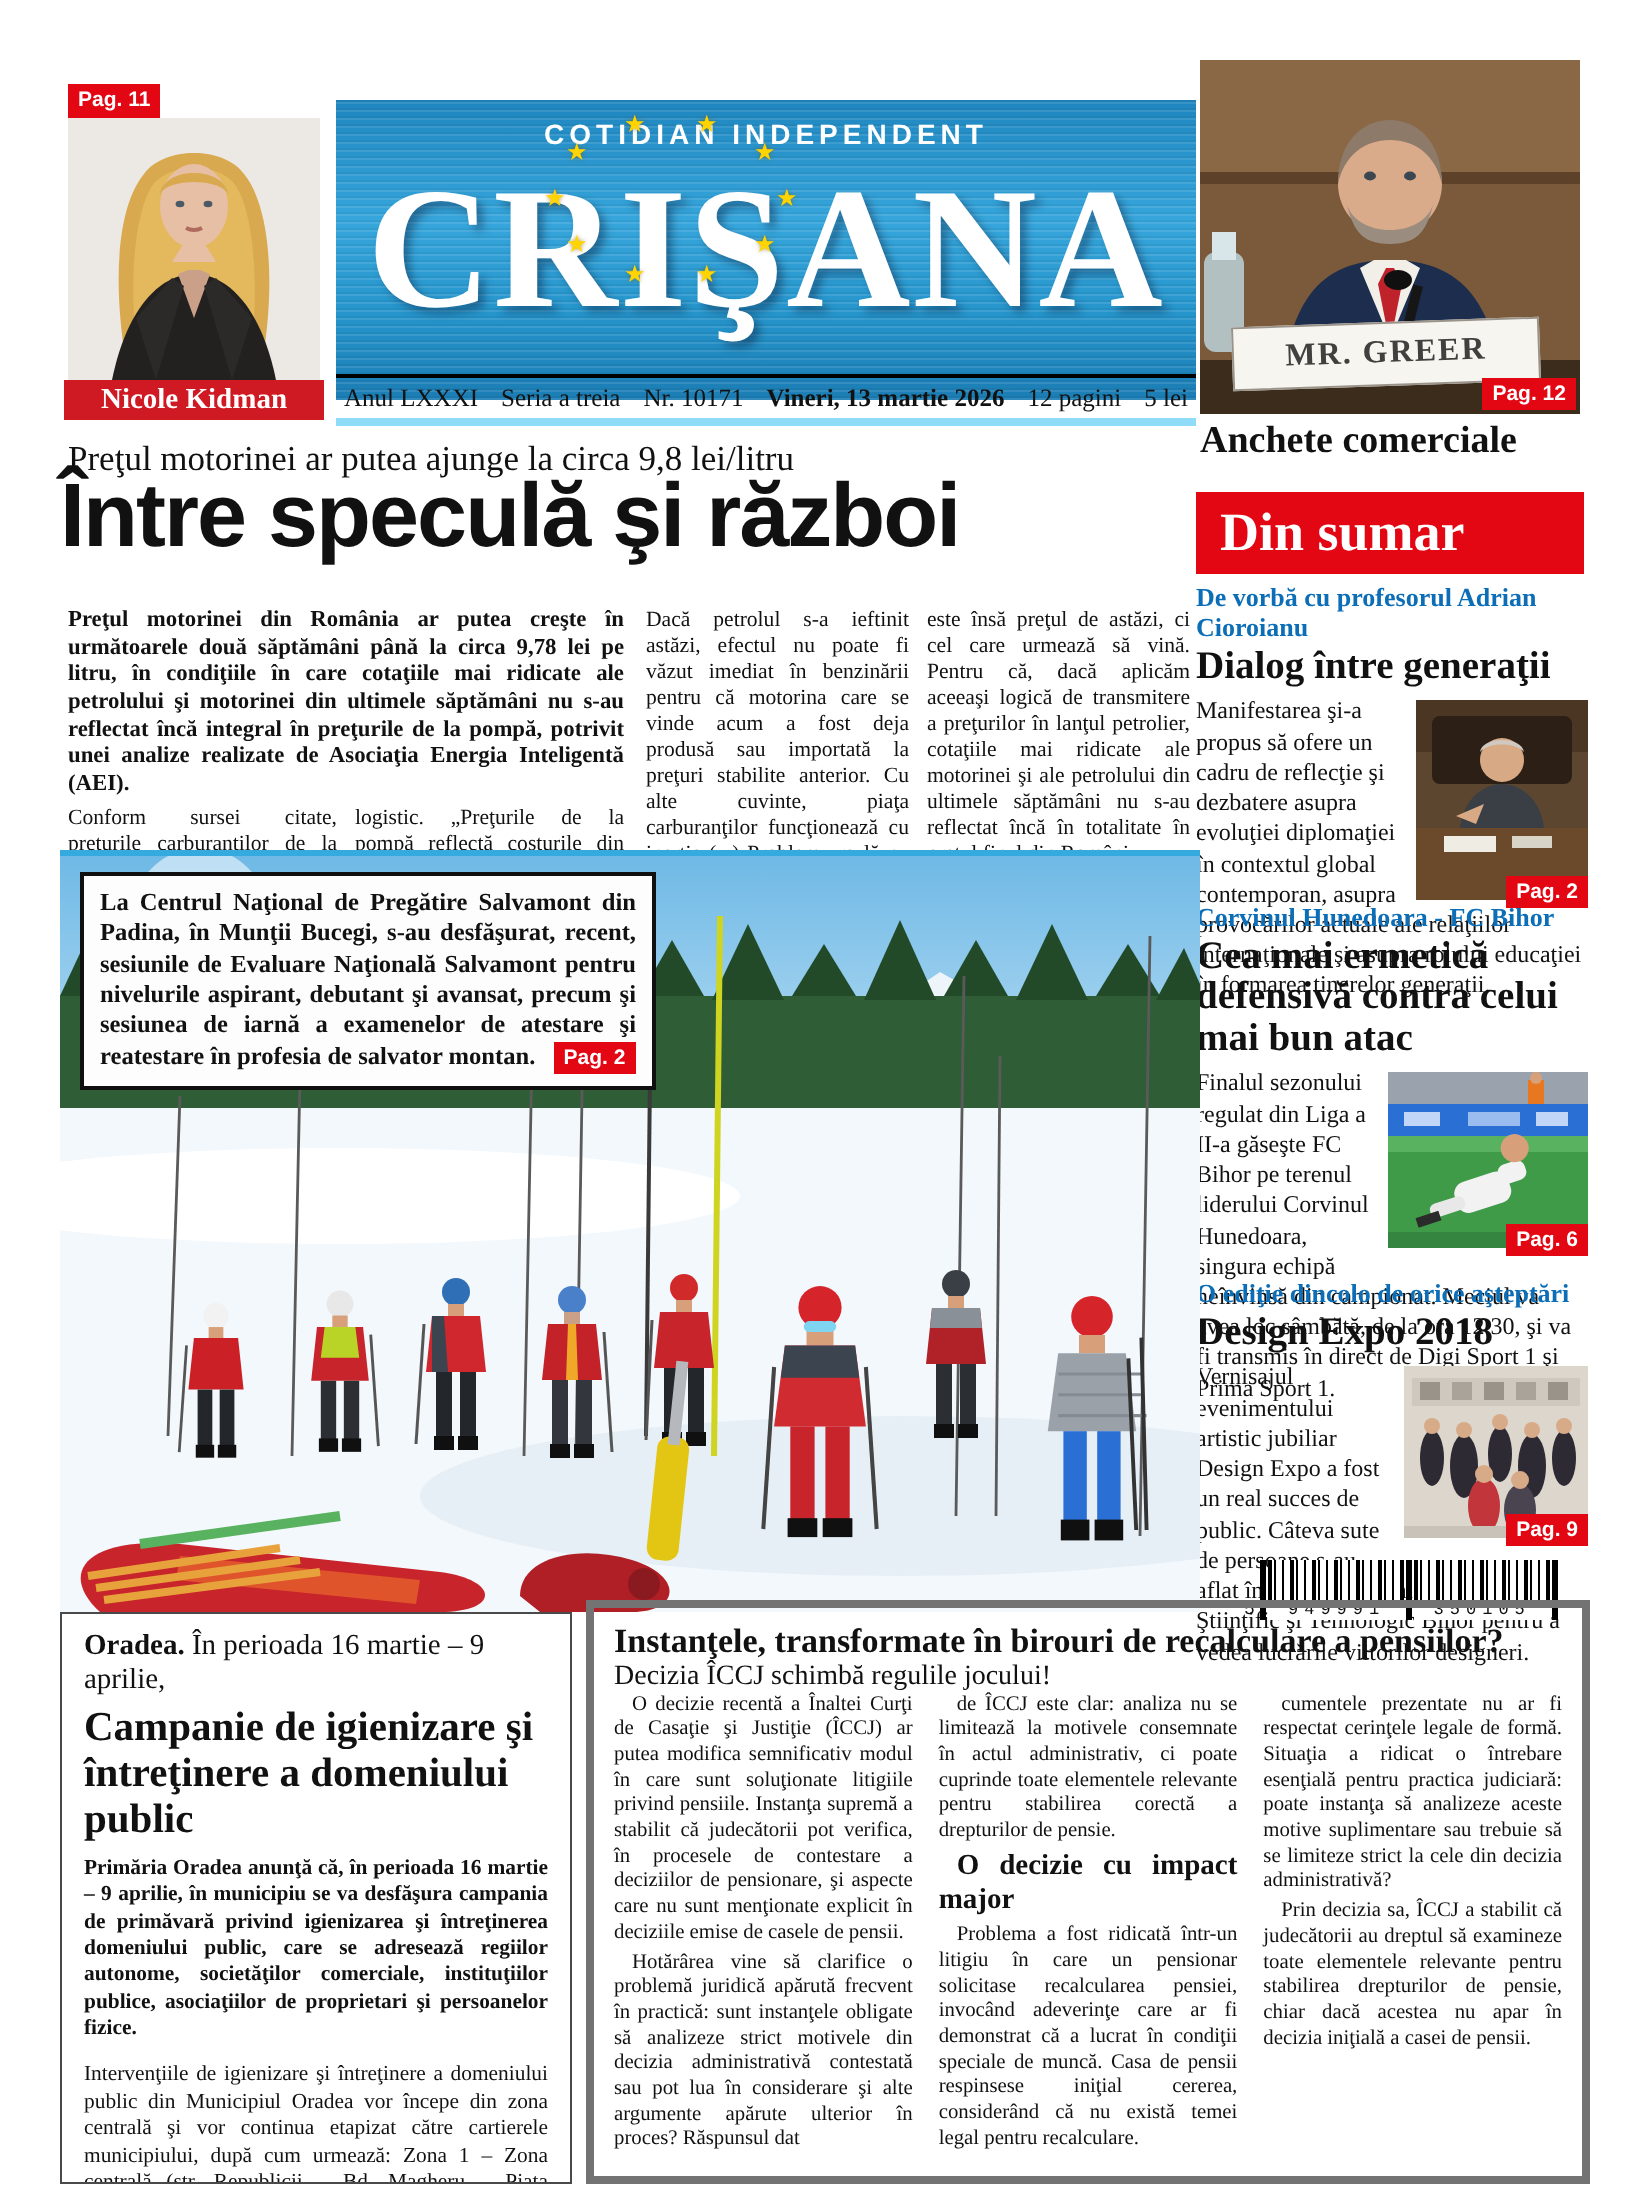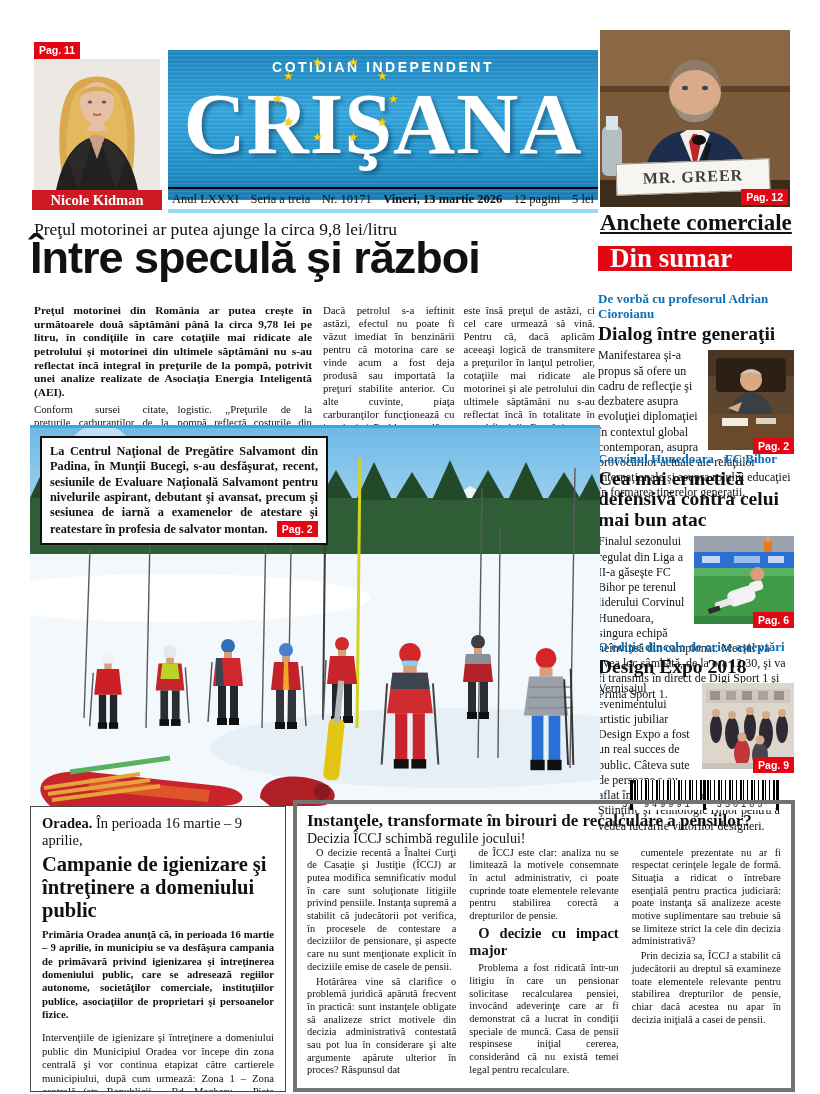--- a/index.html
+++ b/index.html
@@ -30,22 +30,22 @@
      display:flex;align-items:center;justify-content:space-between;padding:0 4px;box-sizing:border-box;
      font-size:12.5px;}
   .infobar .b{font-weight:bold;}
   .bluerule{left:168px;top:209px;width:430px;height:4px;background:#8edcf7;}
   
   .greer{left:600px;top:30px;width:190px;height:177px;overflow:hidden;background:#6b4a2f;}
   .greer-plate{position:absolute;left:16px;bottom:14px;width:152px;height:30px;background:#f7f5f0;
      border:1px solid #9a938a;transform:rotate(-2deg);display:flex;align-items:center;justify-content:center;
      font-weight:bold;font-size:16px;letter-spacing:1px;color:#41403e;}
   .pag12{position:absolute;right:2px;bottom:2px;}
-  .anchete{left:600px;top:210px;font-weight:bold;font-size:23px;text-decoration:underline;}
-  .dinsumar{left:598px;top:246px;width:194px;height:25px;background:#e30613;color:#fff;
+  .anchete{left:600px;top:210px;font-weight:bold;font-size:19px;}
+  .dinsumar{left:598px;top:246px;width:194px;height:41px;background:#e30613;color:#fff;
      font-weight:bold;font-size:27px;display:flex;align-items:center;padding-left:12px;box-sizing:border-box;}
   
   .story{left:598px;width:196px;}
   .s1{top:292px;} .s2{top:452px;} .s3{top:640px;}
   .kicker{color:#0d6eb8;font-weight:bold;font-size:13px;line-height:1.15;margin-bottom:2px;}
   .s-title{font-weight:bold;font-size:19.5px;line-height:1.05;margin-bottom:4px;}
   .s-body{font-size:12px;line-height:1.27;}
   .fwrap{float:right;position:relative;margin:2px 0 4px 6px;}
   .fwrap .badge{position:absolute;right:0;bottom:-4px;}
   .simg{display:block;background:#777;}

